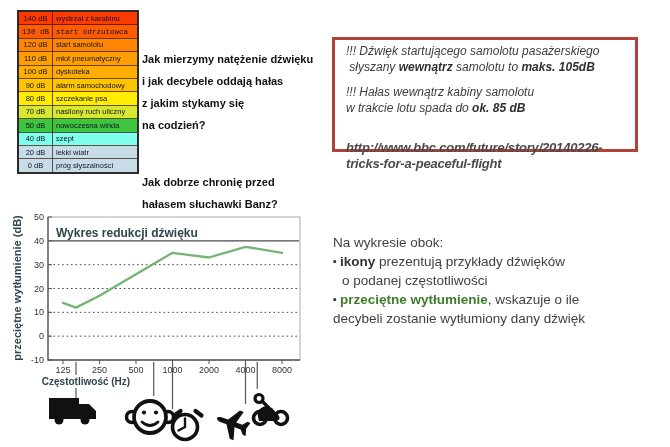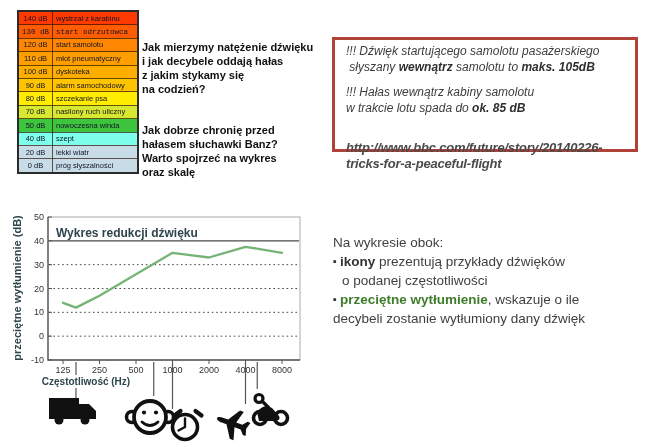--- a/index.html
+++ b/index.html
@@ -14,21 +14,21 @@
   table.db-table td{
     border:1px solid rgba(45,20,5,0.7);
     font-size:7.5px;color:#131327;height:12.4px;
     padding:0 3px;white-space:nowrap;
   }
   td.db-val{width:22px;text-align:center;}
   td.db-label{width:78px;text-align:left;}
 
   
   .intro{position:absolute;left:142px;top:26px;width:195px;
-    font-size:11px;font-weight:bold;color:#111;line-height:14px;white-space:pre-line;}
+    font-size:11px;font-weight:bold;color:#111;line-height:22px;white-space:pre-line;}
   .intro .q2{margin-top:13px;}
 
   
   .alert-box{position:absolute;left:332px;top:37px;width:306px;height:115px;
     box-sizing:border-box;border:3px solid #b04238;background:#fff;
     padding:4px 11px;color:#3d3d3d;font-size:12px;line-height:15.5px;font-style:italic;}
   .alert-box .seg-line{white-space:pre-wrap;}
   .alert-box b{color:#2f2f2f;}
   .alert-gap{height:10px;}
   .alert-url{margin-top:24px;font-size:13px;font-weight:bold;letter-spacing:-0.2px;color:#4a4a4a;}

